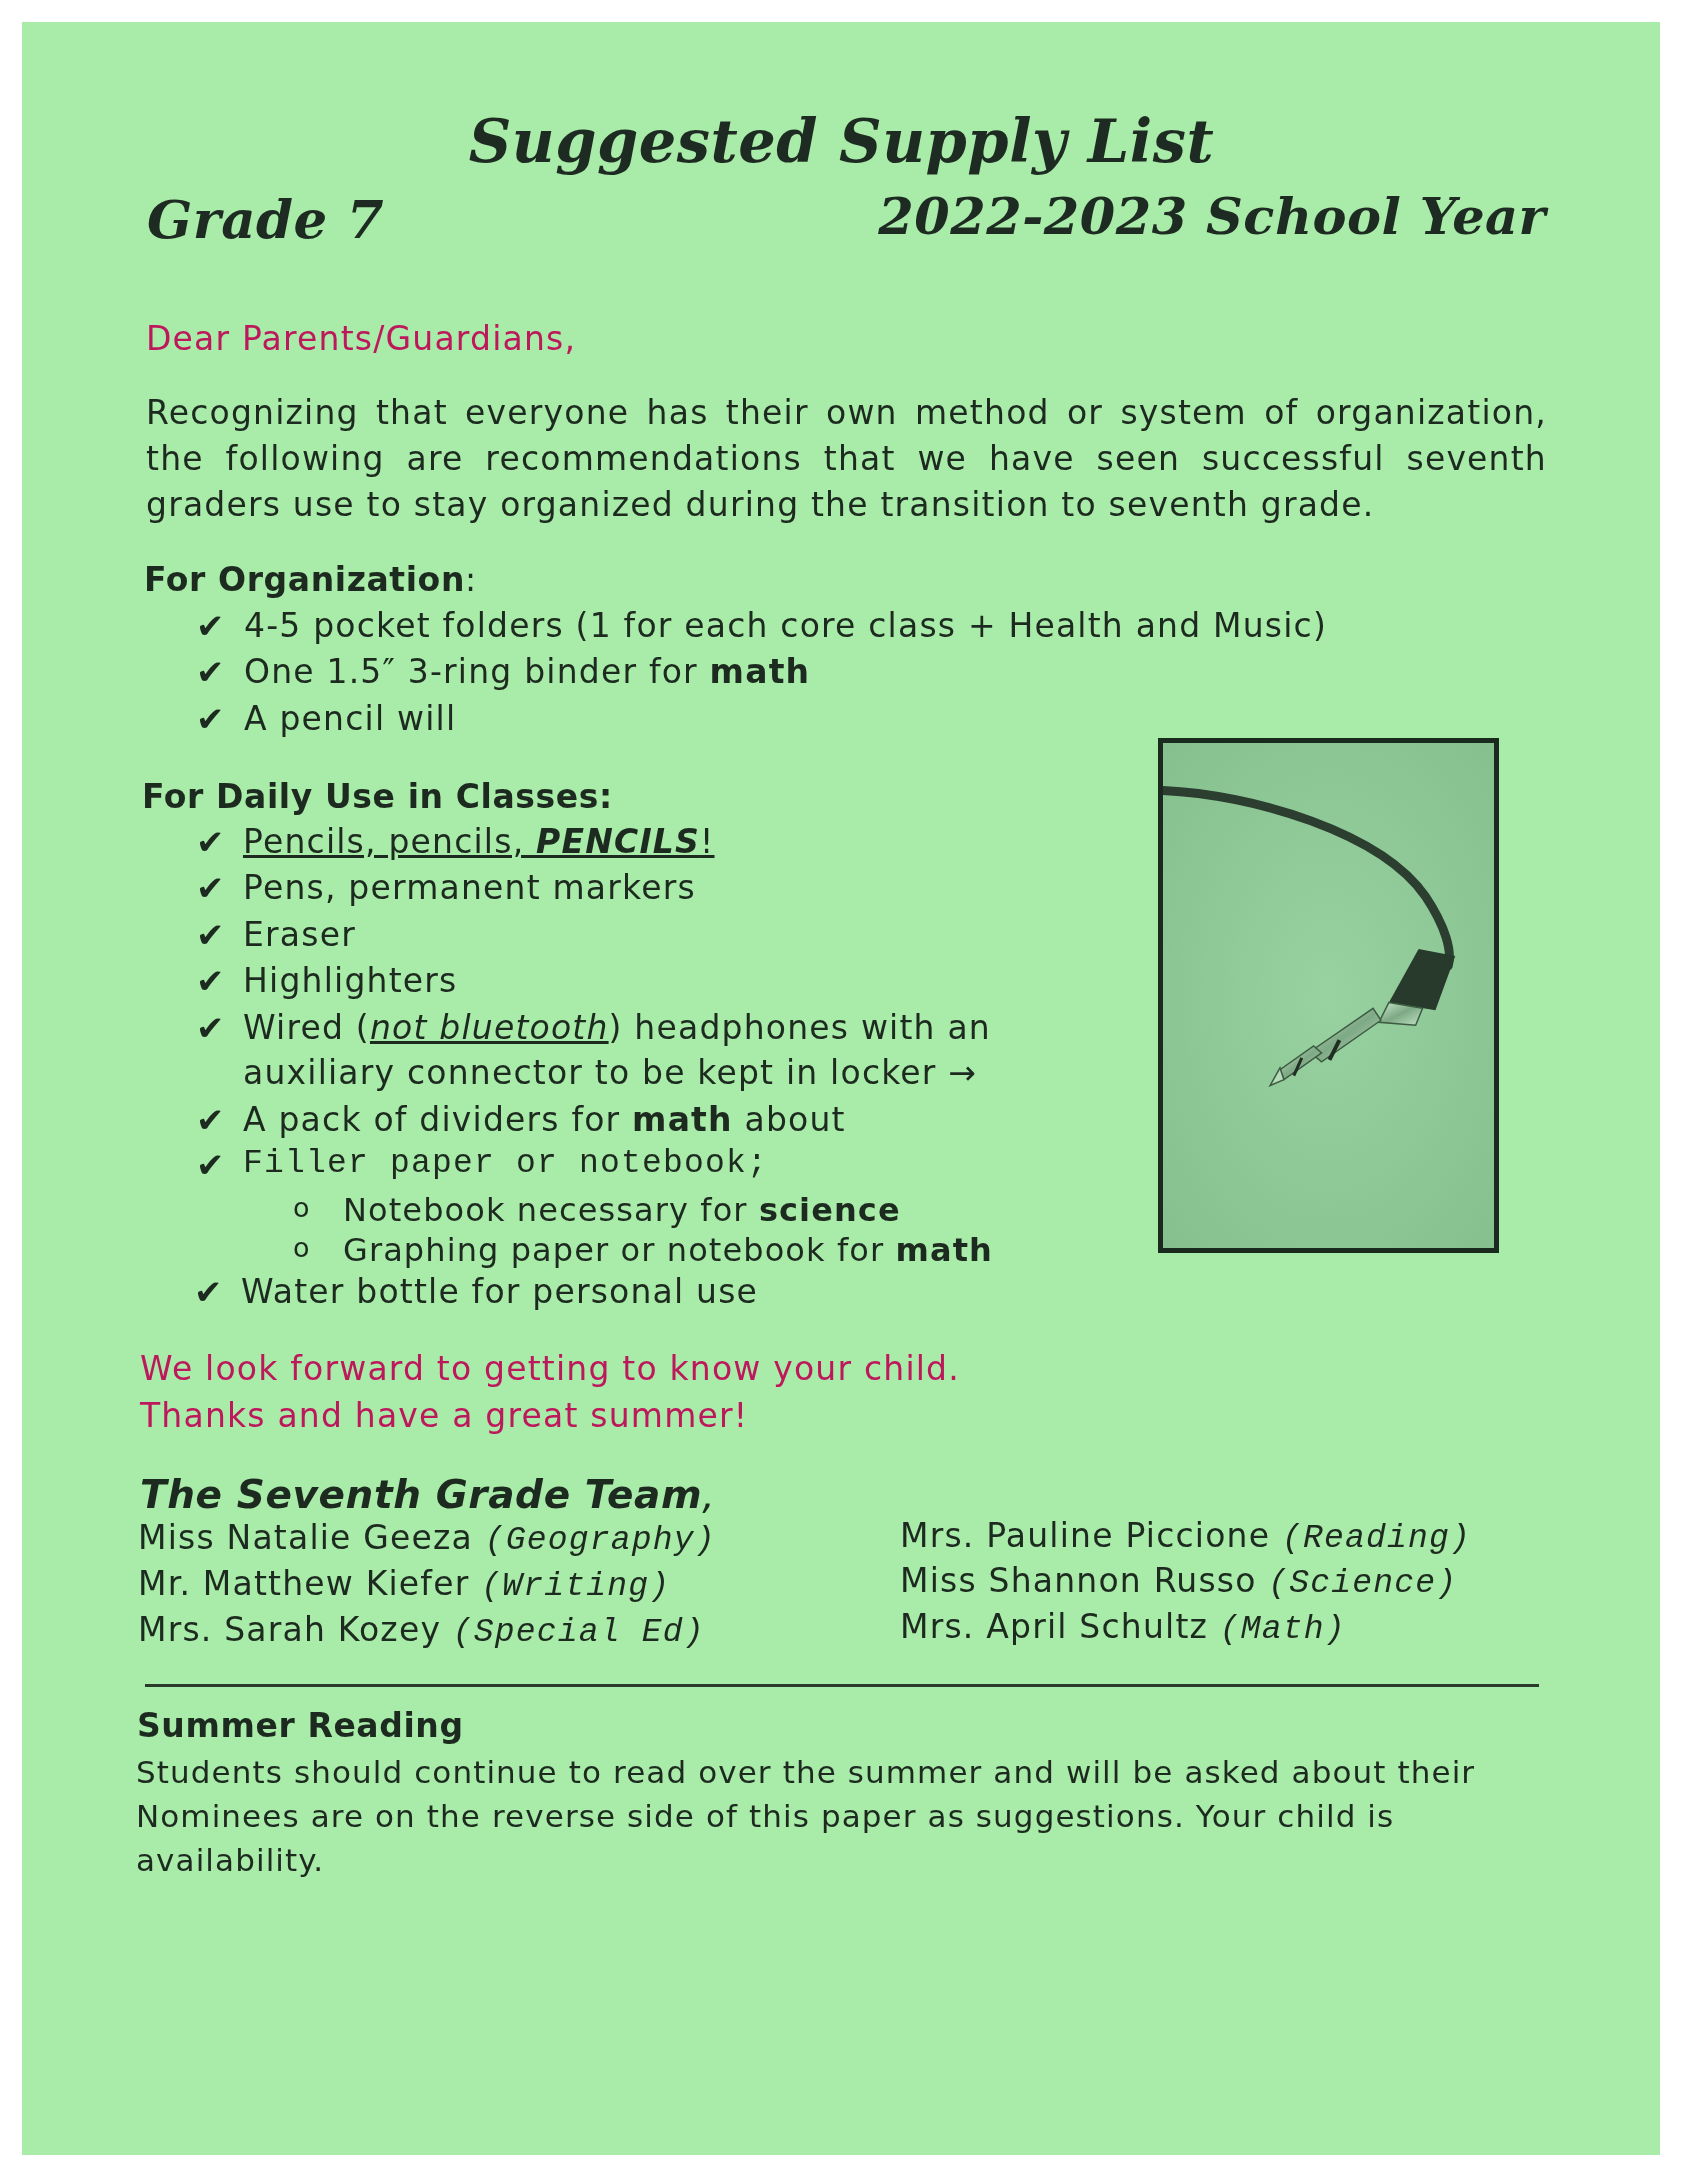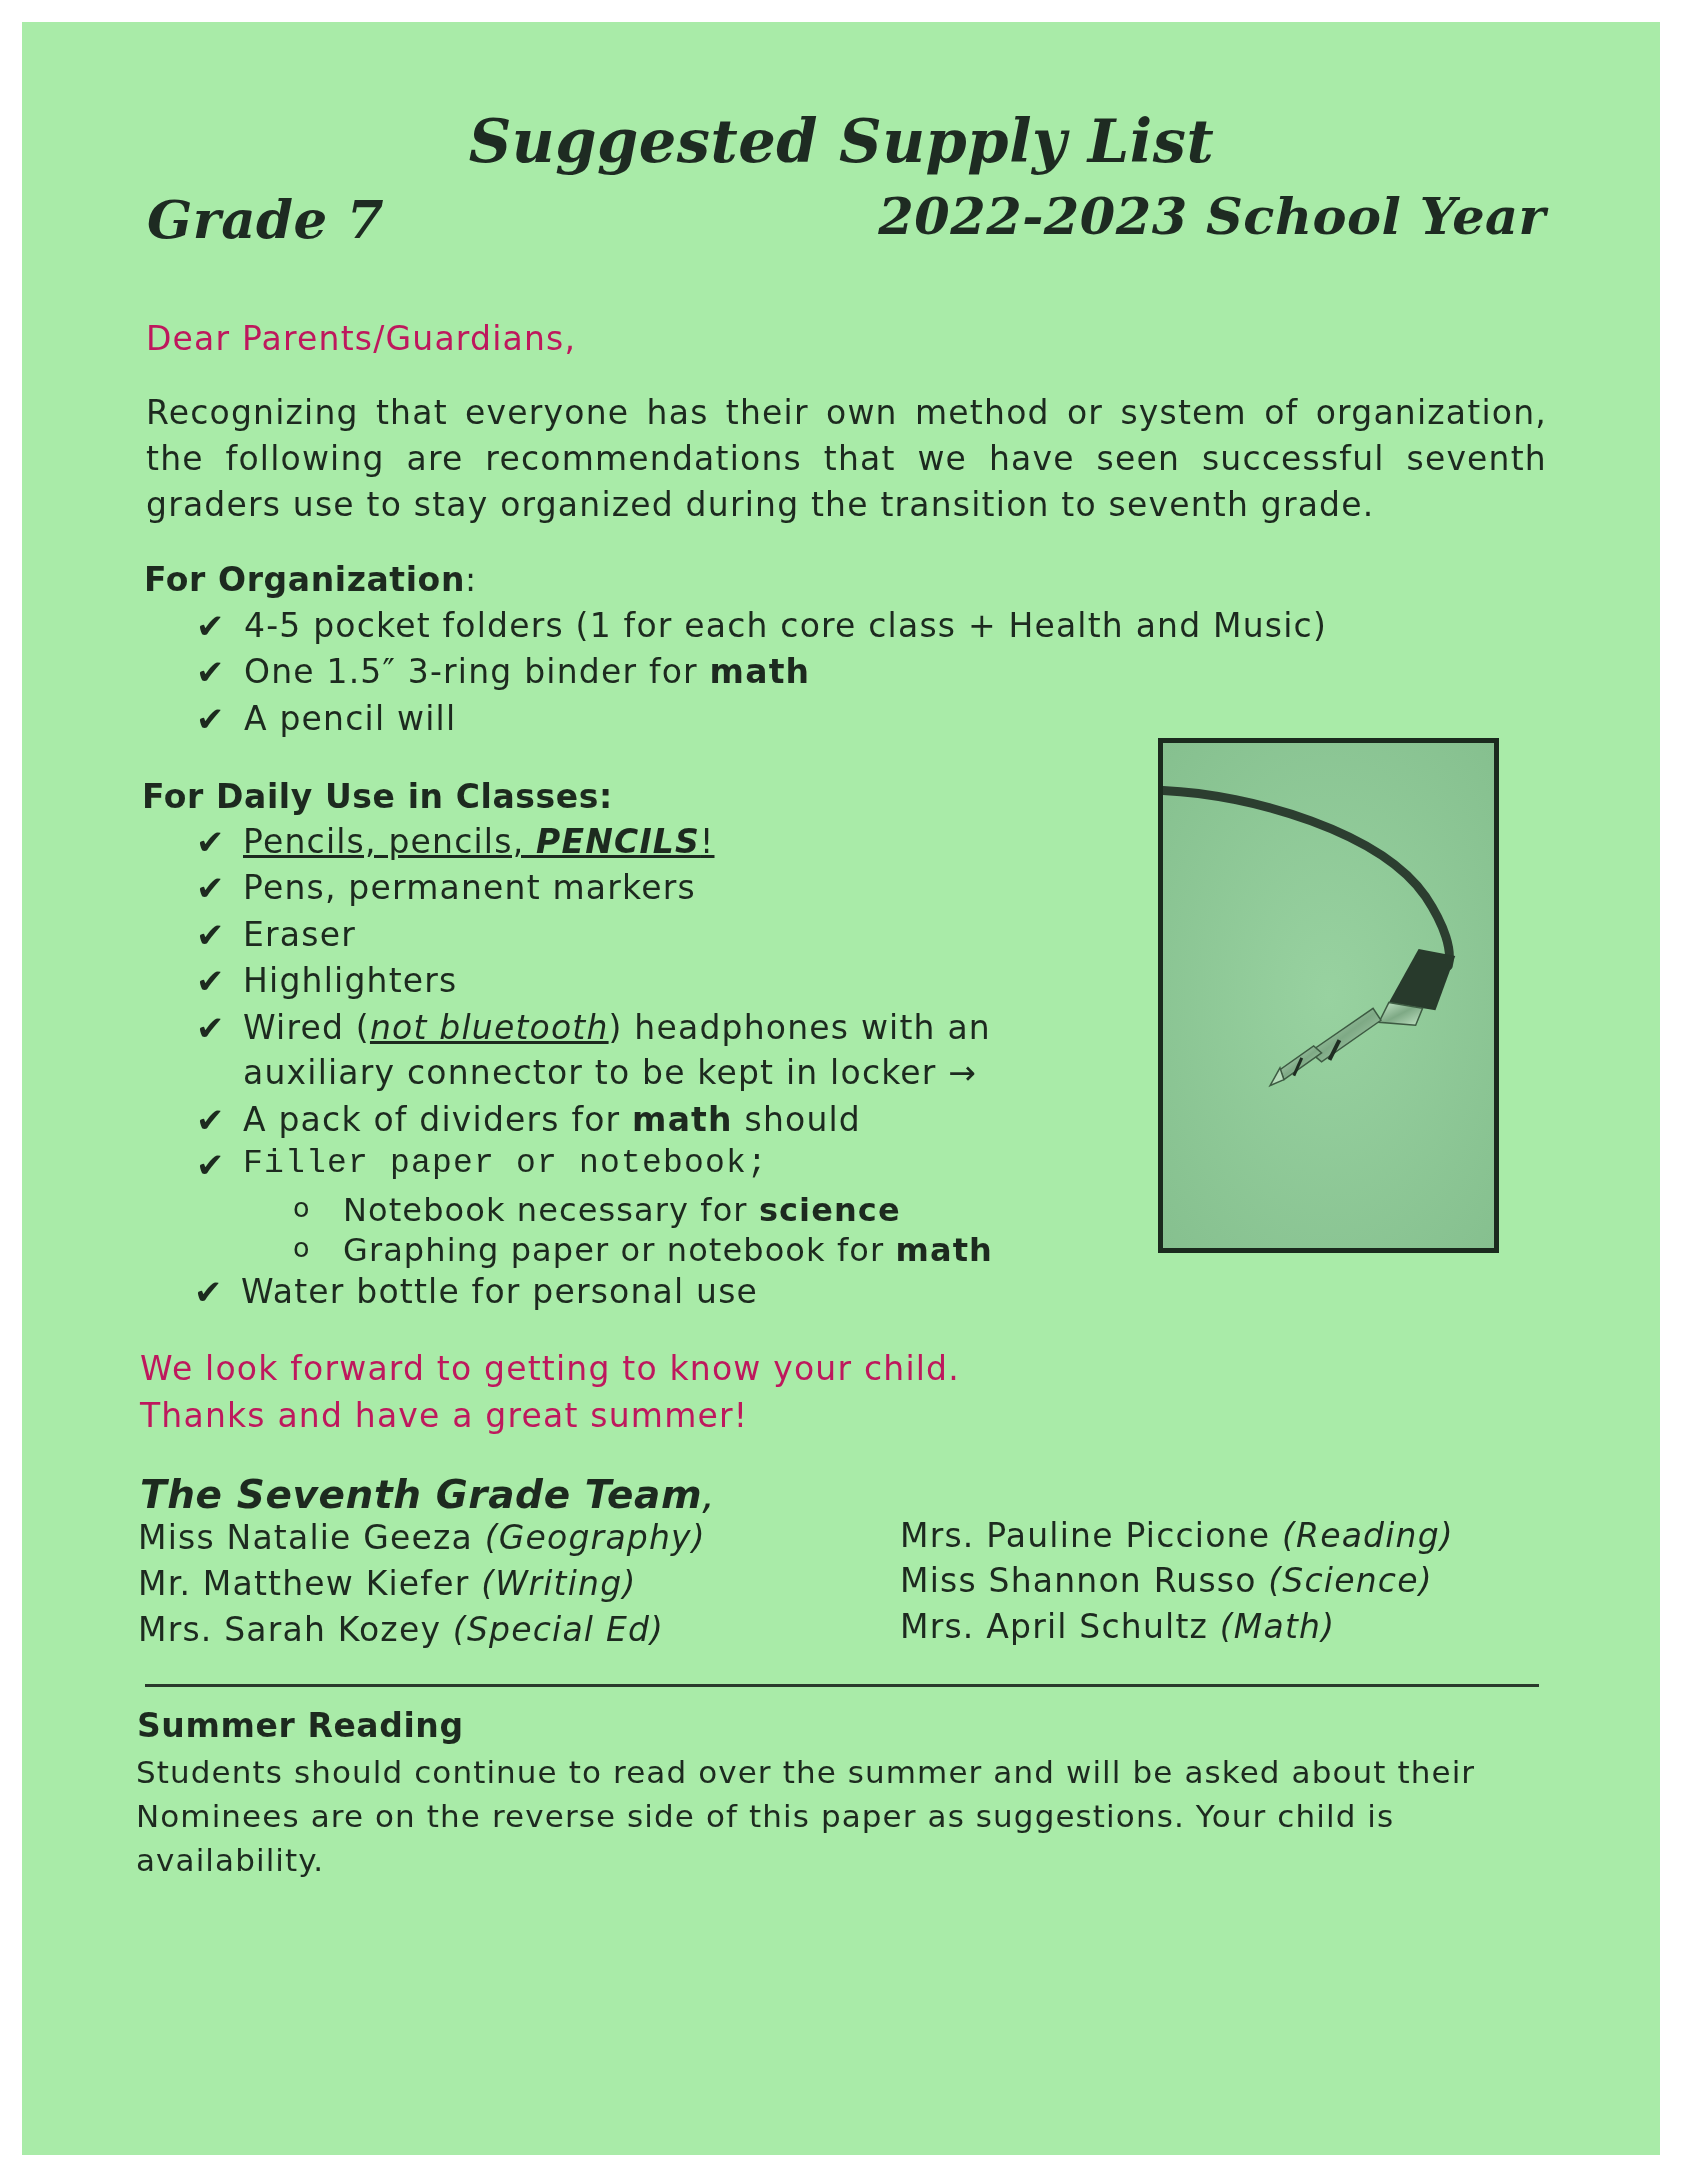--- a/index.html
+++ b/index.html
@@ -30,21 +30,21 @@
   .sub-text { position: absolute; white-space: nowrap; font-size: 32px; letter-spacing: 1.1px; }
   b { font-weight: bold; }
   .em-bold { font-weight: bold; font-style: italic; }
   .u-italic { font-style: italic; text-decoration: underline; }
   .photo {
     position: absolute; left: 1158px; top: 738px; width: 331px; height: 505px;
     border: 5px solid #1b2a1e; background: #8fc898; overflow: hidden;
   }
   .team-head { font-weight: bold; font-style: italic; font-size: 39px; letter-spacing: 0.6px; }
   .member { font-size: 33px; letter-spacing: 1.2px; }
-  .member i { font-style: italic; }
+  .member i { font-style: italic; font-family: Liberation Mono, monospace; }
   .divider { position: absolute; left: 145px; top: 1684px; width: 1394px; height: 3px; background: #2a3a2c; }
   .sr-body { position: absolute; left: 136px; top: 1750px; width: 1406px; font-size: 31px; letter-spacing: 1.1px; line-height: 44px; white-space: nowrap; }
   .sr-body span { display: block; }
 </style>
 </head>
 <body>
 
 <div class="paper"></div>
 
 <div class="abs script title">Suggested Supply List</div>
@@ -81,21 +81,21 @@
 <span class="item-text" style="left:243px; top:915px;">Eraser</span>
 
 <span class="check" style="left:196px; top:961px;">✔</span>
 <span class="item-text" style="left:243px; top:961px;">Highlighters</span>
 
 <span class="check" style="left:196px; top:1008px;">✔</span>
 <span class="item-text" style="left:243px; top:1008px;"><span>Wired (</span><span class="u-italic">not bluetooth</span><span>) headphones with an</span></span>
 <span class="item-text" style="left:243px; top:1053px;">auxiliary connector to be kept in locker →</span>
 
 <span class="check" style="left:196px; top:1100px;">✔</span>
-<span class="item-text" style="left:243px; top:1100px;"><span>A pack of dividers for </span><b>math</b><span> should</span></span>
+<span class="item-text" style="left:243px; top:1100px;"><span>A pack of dividers for </span><b>math</b><span> about</span></span>
 
 <span class="check" style="left:196px; top:1145px;">✔</span>
 <span class="item-text" style="left:243px; top:1145px;font-family:Liberation Mono, monospace;">Filler paper or notebook;</span>
 
 <span class="sub-bullet" style="left:293px; top:1192px;">o</span>
 <span class="sub-text" style="left:343px; top:1191px;"><span>Notebook necessary for </span><b>science</b></span>
 
 <span class="sub-bullet" style="left:293px; top:1232px;">o</span>
 <span class="sub-text" style="left:343px; top:1231px;"><span>Graphing paper or notebook for </span><b>math</b></span>
 

